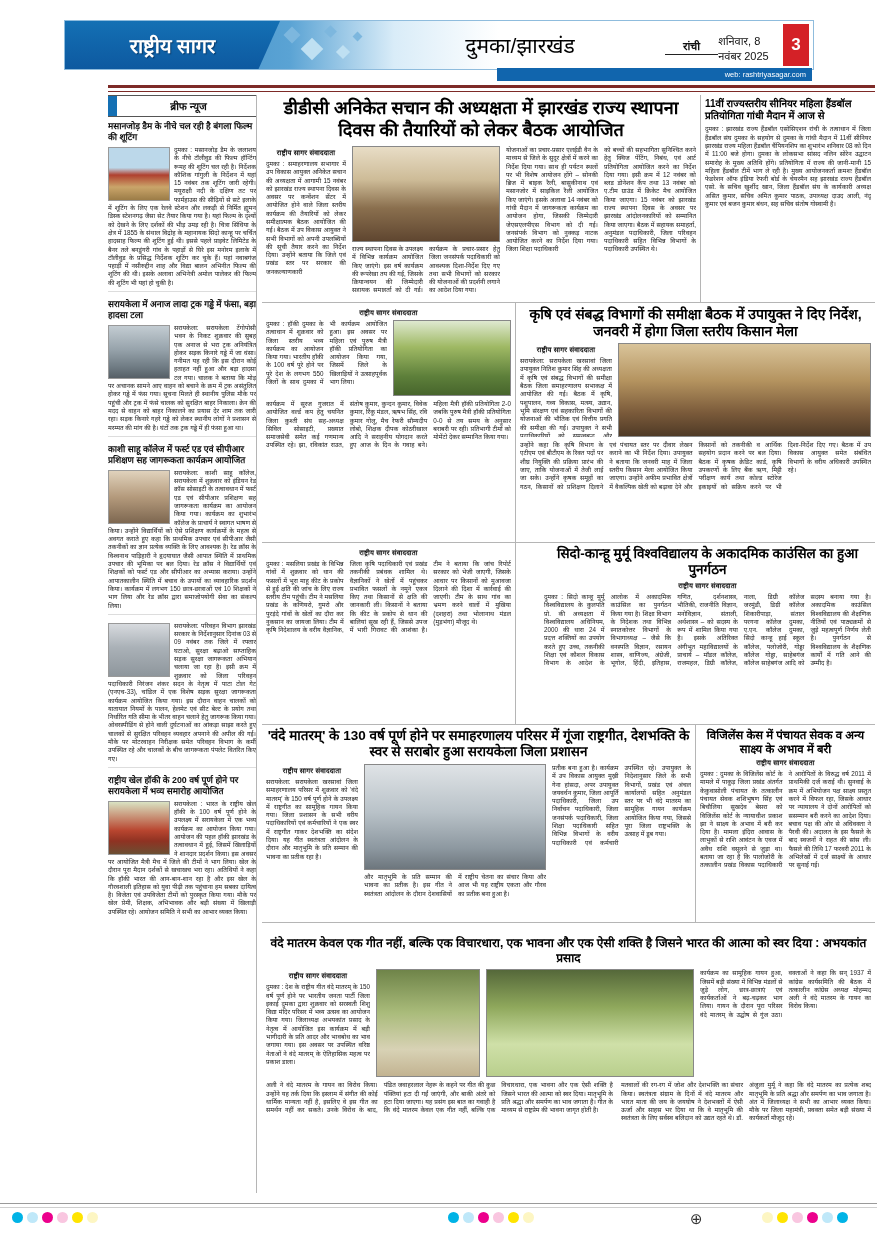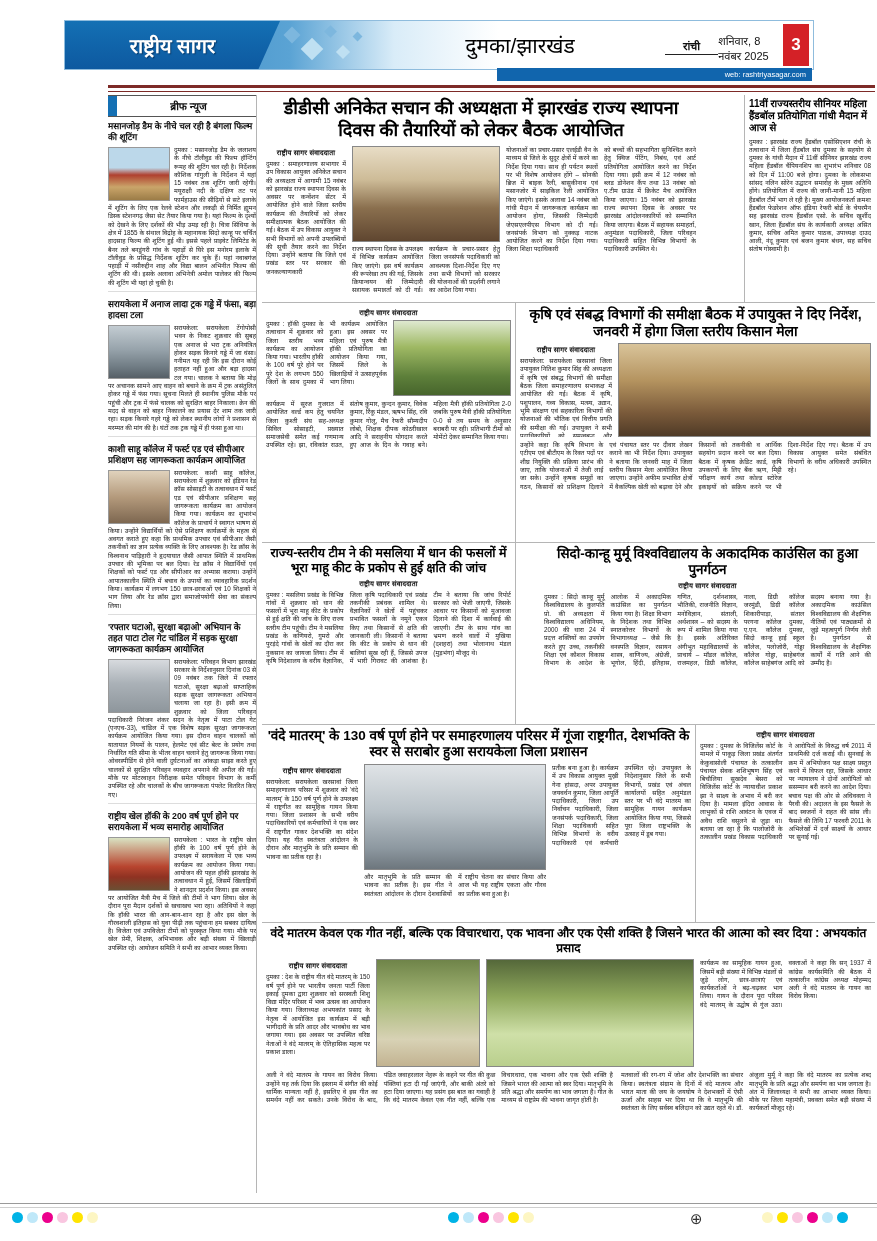--- a/index.html
+++ b/index.html
@@ -112,35 +112,34 @@
         <div class="bbody">सरायकेला: सरायकेला टेंगोपोसी भवन के निकट शुक्रवार की सुबह एक अनाज से भरा ट्रक अनियंत्रित होकर सड़क किनारे गड्ढे में जा धंसा। गनीमत यह रही कि इस दौरान कोई हताहत नहीं हुआ और बड़ा हादसा टल गया। चालक ने बताया कि मोड़ पर अचानक सामने आए वाहन को बचाने के क्रम में ट्रक असंतुलित होकर गड्ढे में फंस गया। सूचना मिलते ही स्थानीय पुलिस मौके पर पहुंची और ट्रक में फंसे चालक को सुरक्षित बाहर निकाला। क्रेन की मदद से वाहन को बाहर निकालने का प्रयास देर शाम तक जारी रहा। सड़क किनारे गहरे गड्ढे को लेकर स्थानीय लोगों ने प्रशासन से मरम्मत की मांग की है। घंटों तक ट्रक गड्ढे में ही फंसा हुआ था।</div>
       </div>
 
       <div class="bitem">
         <div class="bh">काशी साहू कॉलेज में फर्स्ट एड एवं सीपीआर प्रशिक्षण सह जागरूकता कार्यक्रम आयोजित</div>
         <div class="bimg ph-class"></div>
         <div class="bbody">सरायकेला: काशी साहू कॉलेज, सरायकेला में शुक्रवार को इंडियन रेड क्रॉस सोसाइटी के तत्वावधान में फर्स्ट एड एवं सीपीआर प्रशिक्षण सह जागरूकता कार्यक्रम का आयोजन किया गया। कार्यक्रम का शुभारंभ कॉलेज के प्राचार्य ने स्वागत भाषण से किया। उन्होंने विद्यार्थियों को ऐसे प्रशिक्षण कार्यक्रमों के महत्व से अवगत कराते हुए कहा कि प्राथमिक उपचार एवं सीपीआर जैसी तकनीकों का ज्ञान प्रत्येक व्यक्ति के लिए आवश्यक है। रेड क्रॉस के विश्वनाथ पाड़िहारी ने हृदयाघात जैसी आपात स्थिति में प्राथमिक उपचार की भूमिका पर बल दिया। रेड क्रॉस ने विद्यार्थियों एवं शिक्षकों को फर्स्ट एड और सीपीआर का अभ्यास कराया। उन्होंने आपातकालीन स्थिति में बचाव के उपायों का व्यावहारिक प्रदर्शन किया। कार्यक्रम में लगभग 150 छात्र-छात्राओं एवं 10 शिक्षकों ने भाग लिया और रेड क्रॉस द्वारा समाजोपयोगी सेवा का संकल्प लिया।</div>
       </div>
 
       <div class="bitem">
-        <div class="bh">'रफ्तार घटाओ, सुरक्षा बढ़ाओ' अभियान के तहत पाटा टोल गेट चांडिल में सड़क सुरक्षा जागरूकता कार्यक्रम आयोजित</div>
         <div class="bimg ph-road"></div>
         <div class="bbody">सरायकेला: परिवहन विभाग झारखंड सरकार के निर्देशानुसार दिनांक 03 से 09 नवंबर तक जिले में रफ्तार घटाओ, सुरक्षा बढ़ाओ साप्ताहिक सड़क सुरक्षा जागरूकता अभियान चलाया जा रहा है। इसी क्रम में शुक्रवार को जिला परिवहन पदाधिकारी निरंजन शंकर सदन के नेतृत्व में पाटा टोल गेट (एनएच-33), चांडिल में एक विशेष सड़क सुरक्षा जागरूकता कार्यक्रम आयोजित किया गया। इस दौरान वाहन चालकों को यातायात नियमों के पालन, हेलमेट एवं सीट बेल्ट के प्रयोग तथा निर्धारित गति सीमा के भीतर वाहन चलाने हेतु जागरूक किया गया। ओवरस्पीडिंग से होने वाली दुर्घटनाओं का आंकड़ा साझा करते हुए चालकों से सुरक्षित परिवहन व्यवहार अपनाने की अपील की गई। मौके पर मोटरवाहन निरीक्षक समेत परिवहन विभाग के कर्मी उपस्थित रहे और चालकों के बीच जागरूकता पंपलेट वितरित किए गए।</div>
       </div>
 
       <div class="bitem" style="border-bottom:none;">
         <div class="bh">राष्ट्रीय खेल हॉकी के 200 वर्ष पूर्ण होने पर सरायकेला में भव्य समारोह आयोजित</div>
         <div class="bimg ph-team"></div>
         <div class="bbody">सरायकेला : भारत के राष्ट्रीय खेल हॉकी के 100 वर्ष पूर्ण होने के उपलक्ष्य में सरायकेला में एक भव्य कार्यक्रम का आयोजन किया गया। आयोजन की पहल हॉकी झारखंड के तत्वावधान में हुई, जिसमें खिलाड़ियों ने शानदार प्रदर्शन किया। इस अवसर पर आयोजित मैत्री मैच में जिले की टीमों ने भाग लिया। खेल के दौरान पूरा मैदान दर्शकों से खचाखच भरा रहा। अतिथियों ने कहा कि हॉकी भारत की आन-बान-शान रहा है और इस खेल के गौरवशाली इतिहास को युवा पीढ़ी तक पहुंचाना हम सबका दायित्व है। विजेता एवं उपविजेता टीमों को पुरस्कृत किया गया। मौके पर खेल प्रेमी, शिक्षक, अभिभावक और बड़ी संख्या में खिलाड़ी उपस्थित रहे। आयोजन समिति ने सभी का आभार व्यक्त किया।</div>
       </div>
     </div>
 
     <div class="maincol">
 
-      <div class="row first" style="height:207px;gap:44px;">
+      <div class="row first" style="height:207px;">
         <div class="story" style="flex:0 0 438px;">
           <div class="hl" style="font-size:18px;">डीडीसी अनिकेत सचान की अध्यक्षता में झारखंड राज्य स्थापना दिवस की तैयारियों को लेकर बैठक आयोजित</div>
           <div style="display:flex;gap:6px;margin-top:4px;height:146px;">
             <div style="flex:0 0 80px;display:flex;flex-direction:column;">
               <div class="byline">राष्ट्रीय सागर संवाददाता</div>
               <div class="txt" style="flex:1;">दुमका : समाहरणालय सभागार में उप विकास आयुक्त अनिकेत सचान की अध्यक्षता में आगामी 15 नवंबर को झारखंड राज्य स्थापना दिवस के अवसर पर कन्वेंशन सेंटर में आयोजित होने वाले जिला स्तरीय कार्यक्रम की तैयारियों को लेकर समीक्षात्मक बैठक आयोजित की गई। बैठक में उप विकास आयुक्त ने सभी विभागों को अपनी उपलब्धियों की सूची तैयार करने का निर्देश दिया। उन्होंने बताया कि जिले एवं प्रखंड स्तर पर सरकार की जनकल्याणकारी</div>
             </div>
             <div style="flex:0 0 148px;display:flex;flex-direction:column;gap:3px;">
               <div class="photo ph-meeting" style="height:96px;"></div>
               <div class="txt mc2" style="flex:1;">राज्य स्थापना दिवस के उपलक्ष्य में विभिन्न कार्यक्रम आयोजित किए जाएंगे। इस वर्ष कार्यक्रम की रूपरेखा तय की गई, जिसके क्रियान्वयन की जिम्मेदारी सहायक समाहर्ता को दी गई। कार्यक्रम के प्रचार-प्रसार हेतु जिला जनसंपर्क पदाधिकारी को आवश्यक दिशा-निर्देश दिए गए तथा सभी विभागों को सरकार की योजनाओं की प्रदर्शनी लगाने का आदेश दिया गया।</div>
@@ -172,21 +171,20 @@
               <div class="txt" style="flex:1;">सरायकेला: सरायकेला खरसावां जिला उपायुक्त नितिश कुमार सिंह की अध्यक्षता में कृषि एवं संबद्ध विभागों की समीक्षा बैठक जिला समाहरणालय सभाकक्ष में आयोजित की गई। बैठक में कृषि, पशुपालन, गव्य विकास, मत्स्य, उद्यान, भूमि संरक्षण एवं सहकारिता विभागों की योजनाओं की भौतिक एवं वित्तीय प्रगति की समीक्षा की गई। उपायुक्त ने सभी पदाधिकारियों को समन्वबद्ध और परिणामोन्मुख कार्य सुनिश्चित करने के निर्देश दिए।</div>
             </div>
             <div class="photo ph-conf" style="flex:1;"></div>
           </div>
           <div class="txt mc4" style="margin-top:4px;height:104px;">उन्होंने कहा कि कृषि विभाग के एटीएम एवं बीटीएम के रिक्त पदों पर शीघ्र नियुक्ति की प्रक्रिया प्रारंभ की जाए, ताकि योजनाओं में तेजी लाई जा सके। उन्होंने कृषक समूहों का गठन, किसानों को प्रशिक्षण दिलाने एवं पंचायत स्तर पर दीवार लेखन कराने का भी निर्देश दिया। उपायुक्त ने बताया कि जनवरी माह में जिला स्तरीय किसान मेला आयोजित किया जाएगा। उन्होंने अफीम प्रभावित क्षेत्रों में वैकल्पिक खेती को बढ़ावा देने और किसानों को तकनीकी व आर्थिक सहयोग प्रदान करने पर बल दिया। बैठक में कृषक क्रेडिट कार्ड, कृषि उपकरणों के लिए बैंक ऋण, मिट्टी परीक्षण कार्य तथा कोल्ड स्टोरेज इकाइयों को सक्रिय करने पर भी दिशा-निर्देश दिए गए। बैठक में उप विकास आयुक्त समेत संबंधित विभागों के वरीय अधिकारी उपस्थित रहे।</div>
         </div>
       </div>
 
       <div class="row" style="height:182px;">
         <div class="story" style="flex:0 0 253px;">
-          <div class="hl" style="font-size:12.5px;">राज्य-स्तरीय टीम ने की मसलिया में धान की फसलों में भूरा माहू कीट के प्रकोप से हुई क्षति की जांच</div>
           <div class="byline">राष्ट्रीय सागर संवाददाता</div>
           <div class="txt mc3" style="height:134px;">दुमका : मसलिया प्रखंड के विभिन्न गांवों में शुक्रवार को धान की फसलों में भूरा माहू कीट के प्रकोप से हुई क्षति की जांच के लिए राज्य स्तरीय टीम पहुंची। टीम ने मसलिया प्रखंड के कणियरो, गुमरो और पुरड़ंदे गांवों के खेतों का दौरा कर नुकसान का जायजा लिया। टीम में कृषि निदेशालय के वरीय वैज्ञानिक, जिला कृषि पदाधिकारी एवं प्रखंड तकनीकी प्रबंधक शामिल थे। वैज्ञानिकों ने खेतों में पहुंचकर प्रभावित फसलों के नमूने एकत्र किए तथा किसानों से क्षति की जानकारी ली। किसानों ने बताया कि कीट के प्रकोप से धान की बालियां सूख रही हैं, जिससे उपज में भारी गिरावट की आशंका है। टीम ने बताया कि जांच रिपोर्ट सरकार को भेजी जाएगी, जिसके आधार पर किसानों को मुआवजा दिलाने की दिशा में कार्रवाई की जाएगी। टीम के साथ गांव का भ्रमण करने वालों में मुखिया (दशहरा) तथा भोलानाथ मंडल (मुड़भंगा) मौजूद थे।</div>
         </div>
         <div class="story vsep" style="flex:1;padding-left:28px;">
           <div class="hl" style="font-size:13.5px;">सिदो-कान्हू मुर्मू विश्वविद्यालय के अकादमिक काउंसिल का हुआ पुनर्गठन</div>
           <div class="byline">राष्ट्रीय सागर संवाददाता</div>
           <div class="txt mc5" style="height:136px;">दुमका : सिदो कान्हू मुर्मू विश्वविद्यालय के कुलपति प्रो. की अध्यक्षता में विश्वविद्यालय अधिनियम, 2000 की धारा 24 में प्रदत्त शक्तियों का उपयोग करते हुए उच्च, तकनीकी शिक्षा एवं कौशल विकास विभाग के आदेश के आलोक में अकादमिक काउंसिल का पुनर्गठन किया गया है। शिक्षा विभाग के निदेशक तथा विभिन्न स्नातकोत्तर विभागों के विभागाध्यक्ष – जैसे कि वनस्पति विज्ञान, रसायन शास्त्र, वाणिज्य, अंग्रेजी, भूगोल, हिंदी, इतिहास, गणित, दर्शनशास्त्र, भौतिकी, राजनीति विज्ञान, मनोविज्ञान, संताली, अर्थशास्त्र – को सदस्य के रूप में शामिल किया गया है। इसके अतिरिक्त अंगीभूत महाविद्यालयों के प्राचार्य – मॉडल कॉलेज, राजमहल, डिग्री कॉलेज, नाला, डिग्री कॉलेज जरमुंडी, डिग्री कॉलेज शिकारीपाड़ा, संताल परगना कॉलेज दुमका, ए.एन. कॉलेज दुमका, सिदो कान्हू हाई स्कूल कॉलेज, पलोजोरी, गोड्डा कॉलेज गोड्डा, साहेबगंज कॉलेज साहेबगंज आदि को सदस्य बनाया गया है। अकादमिक काउंसिल विश्वविद्यालय की शैक्षणिक नीतियों एवं पाठ्यक्रमों से जुड़े महत्वपूर्ण निर्णय लेती है। पुनर्गठन से विश्वविद्यालय के शैक्षणिक कार्यों में गति आने की उम्मीद है।</div>
         </div>
       </div>
 
@@ -199,28 +197,29 @@
               <div class="txt" style="flex:1;">सरायकेला: सरायकेला खरसावां जिला समाहरणालय परिसर में शुक्रवार को 'वंदे मातरम्' के 150 वर्ष पूर्ण होने के उपलक्ष्य में राष्ट्रगीत का सामूहिक गायन किया गया। जिला प्रशासन के सभी वरीय पदाधिकारियों एवं कर्मचारियों ने एक स्वर में राष्ट्रगीत गाकर देशभक्ति का संदेश दिया। यह गीत स्वतंत्रता आंदोलन के दौरान और मातृभूमि के प्रति सम्मान की भावना का प्रतीक रहा है।</div>
             </div>
             <div style="flex:0 0 182px;display:flex;flex-direction:column;gap:3px;">
               <div class="photo ph-steps" style="height:106px;"></div>
               <div class="txt mc2" style="flex:1;">और मातृभूमि के प्रति सम्मान की भावना का प्रतीक है। इस गीत ने स्वतंत्रता आंदोलन के दौरान देशवासियों में राष्ट्रीय चेतना का संचार किया और आज भी यह राष्ट्रीय एकता और गौरव का प्रतीक बना हुआ है।</div>
             </div>
             <div class="txt mc2" style="flex:1;">प्रतीक बना हुआ है। कार्यक्रम में उप विकास आयुक्त मुख्री गेना हांसदा, अपर उपायुक्त जयवर्धन कुमार, जिला आपूर्ति पदाधिकारी, जिला उप निर्वाचन पदाधिकारी, जिला जनसंपर्क पदाधिकारी, जिला शिक्षा पदाधिकारी सहित विभिन्न विभागों के वरीय पदाधिकारी एवं कर्मचारी उपस्थित रहे। उपायुक्त के निदेशानुसार जिले के सभी विभागों, प्रखंड एवं अंचल कार्यालयों सहित अनुमंडल स्तर पर भी वंदे मातरम का सामूहिक गायन कार्यक्रम आयोजित किया गया, जिससे पूरा जिला राष्ट्रभक्ति के उत्साह में डूब गया।</div>
           </div>
         </div>
         <div class="story vsep" style="flex:1;">
+          <div class="hl" style="font-size:11.5px;">विजिलेंस केस में पंचायत सेवक व अन्य साक्ष्य के अभाव में बरी</div>
           <div class="byline">राष्ट्रीय सागर संवाददाता</div>
           <div class="txt mc2" style="height:152px;">दुमका : दुमका के विजिलेंस कोर्ट के मामले में पाकुड़ जिला प्रखंड अंतर्गत केकुवासोली पंचायत के तत्कालीन पंचायत सेवक शशिभूषण सिंह एवं बिचौलिया सुखदेव बेसरा को विजिलेंस कोर्ट के न्यायाधीश प्रकाश झा ने साक्ष्य के अभाव में बरी कर दिया है। मामला इंदिरा आवास के लाभुकों से राशि आवंटन के एवज में अवैध राशि वसूलने से जुड़ा था। बताया जा रहा है कि पालोजोरी के तत्कालीन प्रखंड विकास पदाधिकारी ने आरोपितों के विरुद्ध वर्ष 2011 में प्राथमिकी दर्ज कराई थी। सुनवाई के क्रम में अभियोजन पक्ष साक्ष्य प्रस्तुत करने में विफल रहा, जिसके आधार पर न्यायालय ने दोनों आरोपितों को ससम्मान बरी करने का आदेश दिया। बचाव पक्ष की ओर से अधिवक्ता ने पैरवी की। अदालत के इस फैसले के बाद स्वजनों ने राहत की सांस ली। फैसले की तिथि 17 फरवरी 2011 के अभिलेखों में दर्ज साक्ष्यों के आधार पर सुनाई गई।</div>
         </div>
       </div>
 
       <div class="row" style="height:266px;">
         <div class="story" style="flex:1;">
-          <div class="hl" style="font-size:12px;margin-top:0;">वंदे मातरम केवल एक गीत नहीं, बल्कि एक विचारधारा, एक भावना और एक ऐसी शक्ति है जिसने भारत की आत्मा को स्वर दिया : अभयकांत प्रसाद</div>
+          <div class="hl" style="font-size:12px;margin-top:10px;">वंदे मातरम केवल एक गीत नहीं, बल्कि एक विचारधारा, एक भावना और एक ऐसी शक्ति है जिसने भारत की आत्मा को स्वर दिया : अभयकांत प्रसाद</div>
           <div style="display:flex;gap:6px;margin-top:4px;height:108px;">
             <div style="flex:0 0 104px;display:flex;flex-direction:column;">
               <div class="byline">राष्ट्रीय सागर संवाददाता</div>
               <div class="txt" style="flex:1;">दुमका : देश के राष्ट्रीय गीत वंदे मातरम् के 150 वर्ष पूर्ण होने पर भारतीय जनता पार्टी जिला इकाई दुमका द्वारा शुक्रवार को सरस्वती शिशु विद्या मंदिर परिसर में भव्य उत्सव का आयोजन किया गया। जिलाध्यक्ष अभयकांत प्रसाद के नेतृत्व में आयोजित इस कार्यक्रम में बड़ी भागीदारी के प्रति आदर और भावबोध का भाव जगाया गया। इस अवसर पर उपस्थित वरिष्ठ नेताओं ने वंदे मातरम् के ऐतिहासिक महत्व पर प्रकाश डाला।</div>
             </div>
             <div class="photo ph-table" style="flex:0 0 104px;"></div>
             <div class="photo ph-yard" style="flex:0 0 208px;"></div>
             <div class="txt mc2" style="flex:1;">कार्यक्रम का सामूहिक गायन हुआ, जिसमें बड़ी संख्या में विभिन्न मंडलों से जुड़े लोग, छात्र-छात्राएं एवं कार्यकर्ताओं ने बढ़-चढ़कर भाग लिया। गायन के दौरान पूरा परिसर वंदे मातरम् के उद्घोष से गूंज उठा। वक्ताओं ने कहा कि सन् 1937 में कांग्रेस कार्यसमिति की बैठक में तत्कालीन कांग्रेस अध्यक्ष मोहम्मद अली ने वंदे मातरम के गायन का विरोध किया।</div>
           </div>
           <div style="display:flex;gap:8px;margin-top:4px;height:110px;">

